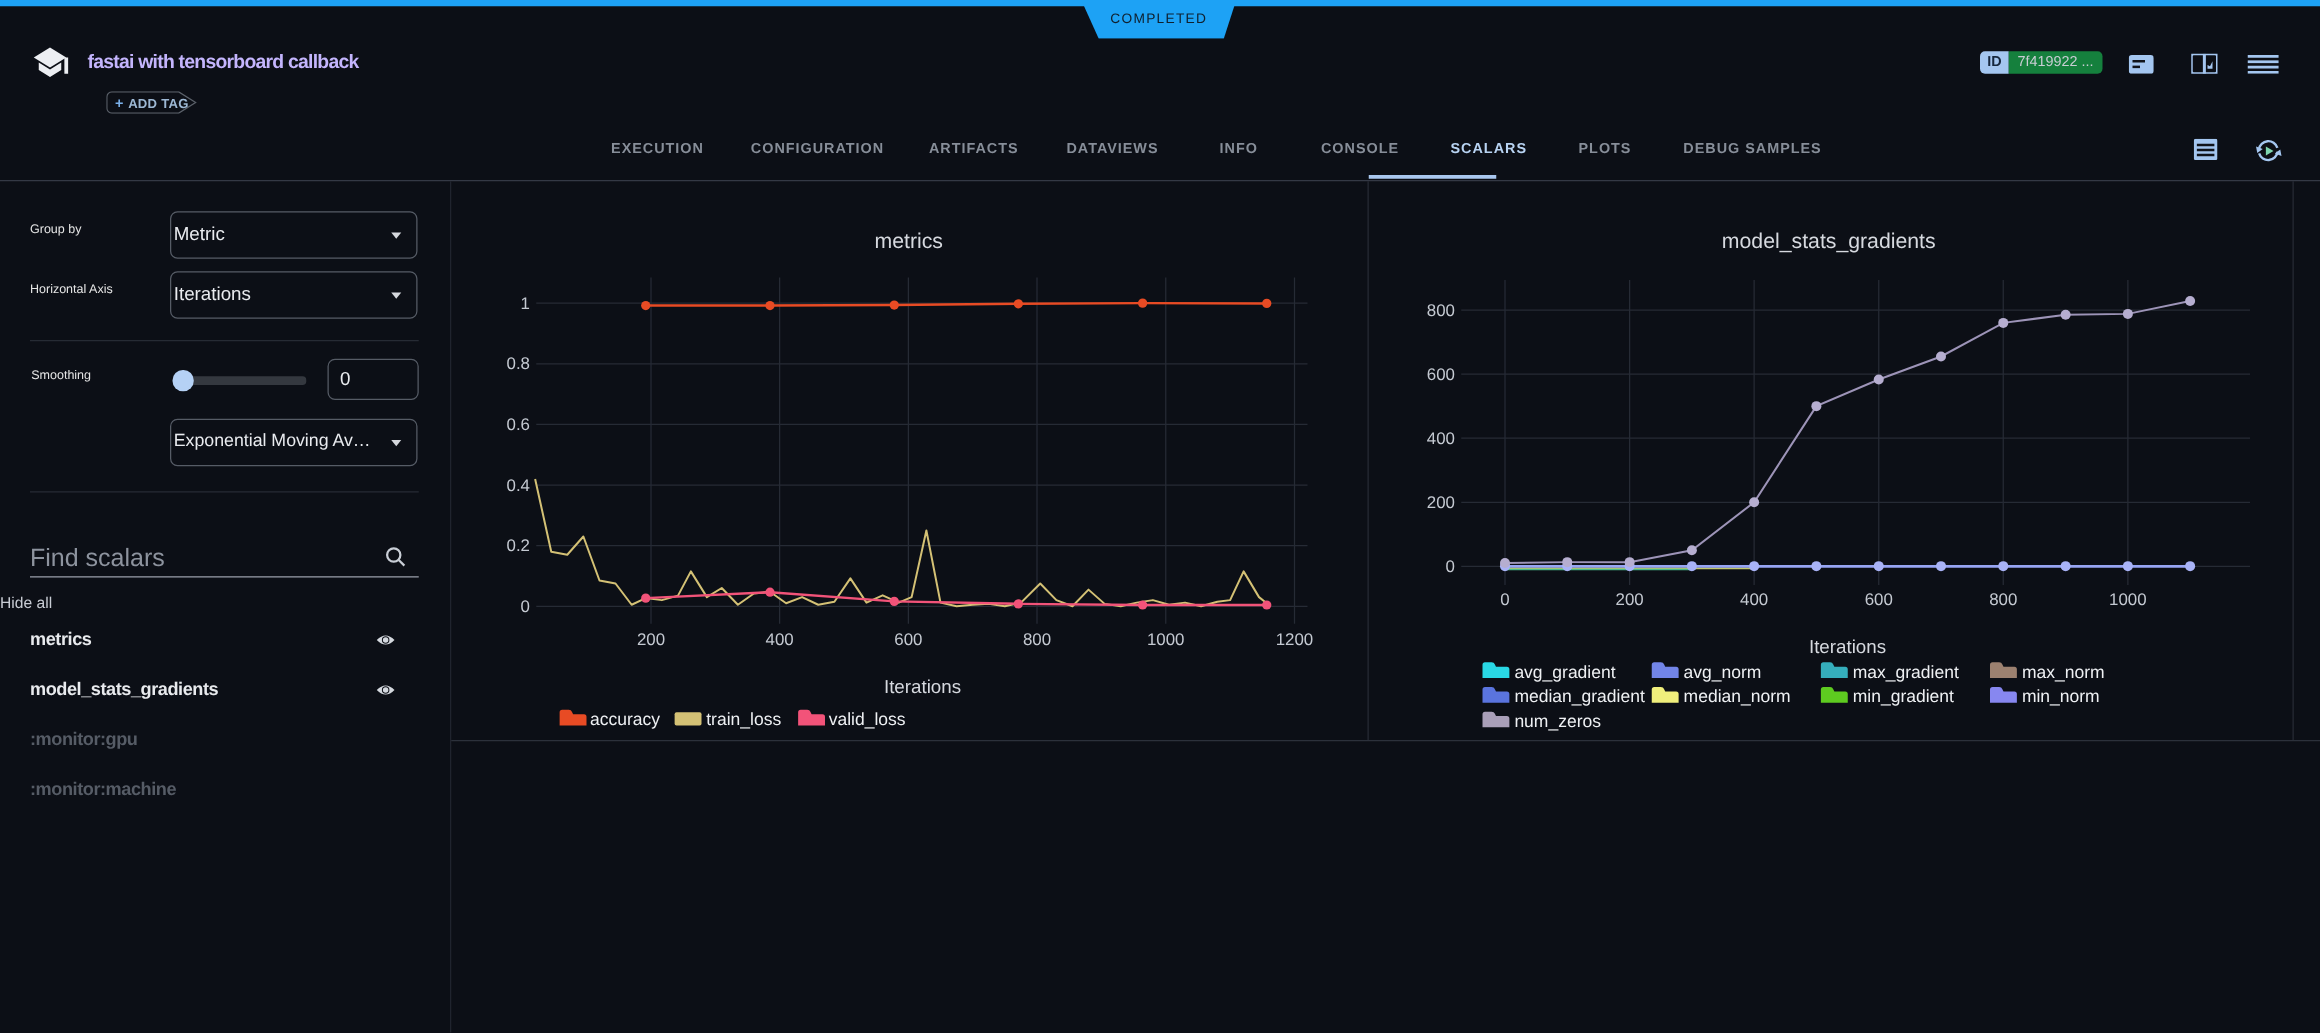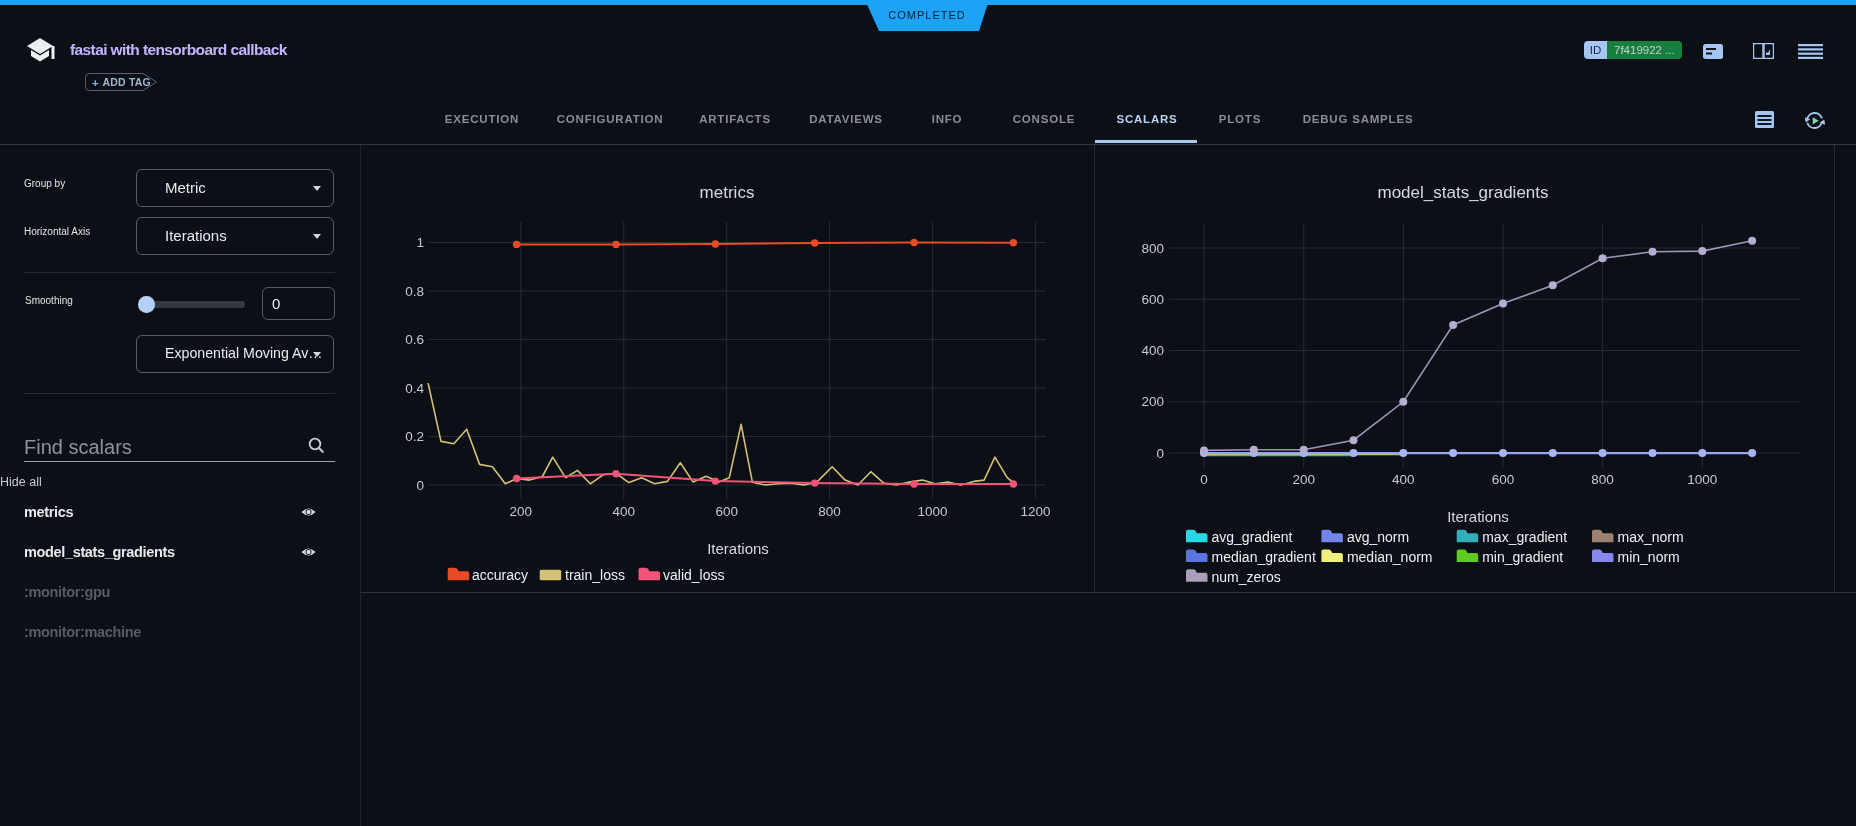--- a/index.html
+++ b/index.html
@@ -6,31 +6,31 @@
   html,body { width:1856px; height:826px; background:#0c0f16; overflow:hidden;
     font-family:"Liberation Sans", sans-serif; }
   .abs { position:absolute; }
   #topbar { left:0; top:0; width:1856px; height:5px; background:#1da2f5; }
   #ribbon { left:865px; top:0; width:124px; height:31px; background:#1da2f5;
     clip-path:polygon(0 0,124px 0,114px 31px,14px 31px); }
   #ribbon span { position:absolute; left:0; top:9px; width:124px; text-align:center;
     font-size:11px; font-weight:normal; letter-spacing:1px; color:#10202e; }
   #title { left:70px; top:41px; font-size:15.5px; font-weight:bold; letter-spacing:-0.6px; color:#c4b5fd; }
   .tab { position:absolute; top:113px; font-size:11.5px; font-weight:bold;
-    letter-spacing:.8px; color:#878e99; transform:translateX(-50%); white-space:nowrap; }
+    letter-spacing:.8px; color:#878e99; transform:translateX(-50%); white-space:nowrap;margin-left:44px; }
   .tab.active { color:#b8d3f2; }
   #tabline { left:1095px; top:140px; width:102px; height:3px; background:#a9c7ef; }
   #tabborder { left:0; top:144px; width:1856px; height:1px; background:#343945; }
   #sideborder { left:360px; top:145px; width:1px; height:681px; background:#20242e; }
   #chartdivider { left:1094px; top:145px; width:1px; height:447px; background:#262b35; }
   #rightborder { left:1834px; top:145px; width:1px; height:447px; background:#262b35; }
   #chartbottom { left:361px; top:592px; width:1495px; height:1px; background:#2c313b; }
   .label { position:absolute; color:#e5e5e5; font-size:10px; }
   .dd { position:absolute; left:136px; width:198px; height:37.5px; border:1px solid #565c66;
-    border-radius:6px; color:#e9ebef; font-size:15px; line-height:35.5px; padding-left:28px; }
+    border-radius:6px; color:#e9ebef; font-size:15px; line-height:35.5px; padding-left:2px; }
   .caret { position:absolute; right:12px; top:16px; width:0; height:0;
     border-left:4.5px solid transparent; border-right:4.5px solid transparent;
     border-top:5.5px solid #d5d8dd; }
   .divider { position:absolute; left:24px; width:311px; height:1px; background:#262b34; }
   #smoothtrack { left:140px; top:301px; width:105px; height:6.5px; border-radius:3px; background:#34383f; }
   #smooththumb { left:138px; top:296px; width:16.5px; height:16.5px; border-radius:50%;
     background:#b5d1f5; }
   #smoothinput { left:262px; top:287px; width:73px; height:33px; border:1px solid #565c66;
     border-radius:6px; color:#e9ebef; font-size:15px; line-height:31px; padding-left:9px; }
   #findscalars { left:24px; top:436px; font-size:20px; color:#8d939e; }
@@ -53,21 +53,21 @@
   <rect x="25.5" y="9" width="3" height="13" fill="#eceef2"></rect>
 </svg>
 <div class="abs" id="title">fastai with tensorboard callback</div>
 
 <svg class="abs" style="left:85px;top:73px" width="73" height="18" viewBox="0 0 73 18">
   <path d="M4.5 0.5 H58 L71.5 9 L58 17.5 H4.5 A4 4 0 0 1 0.5 13.5 V4.5 A4 4 0 0 1 4.5 0.5 Z" fill="none" stroke="#5a6069" stroke-width="1"></path>
   <text x="7" y="13.5" font-size="11.5" font-weight="bold" fill="#7ab0ea">+</text>
   <text x="17.5" y="13" font-size="10.5" font-weight="bold" letter-spacing="0.2" fill="#9db8d4">ADD TAG</text>
 </svg>
 
-<div class="abs" style="left:1584px;top:41px;width:23px;height:18px;background:#a4c6f0;border-radius:4px 0 0 4px;color:#16273d;font-size:11.5px;font-weight:normal;text-align:center;line-height:18px;">ID</div>
+<div class="abs" style="left:1584px;top:41px;width:23px;height:18px;background:#a4c6f0;border-radius:4px 0 0 4px;color:#16273d;font-size:11.5px;font-weight:bold;text-align:center;line-height:18px;">ID</div>
 <div class="abs" style="left:1607px;top:41px;width:75px;height:18px;background:#15803d;border-radius:0 4px 4px 0;color:#c9cdd4;font-size:11.5px;line-height:18px;padding-left:7px;">7f419922 ...</div>
 
 <svg class="abs" style="left:1703px;top:44px" width="20" height="15" viewBox="0 0 20 15">
   <rect x="0" y="0" width="20" height="15" rx="2.5" fill="#a4c6f0"></rect>
   <rect x="3" y="4" width="10" height="2" fill="#11141b"></rect>
   <rect x="3" y="8.5" width="6" height="2" fill="#11141b"></rect>
 </svg>
 <svg class="abs" style="left:1753px;top:43px" width="21" height="16" viewBox="0 0 21 16">
   <rect x="0" y="0" width="21" height="16" rx="2" fill="none" stroke="#a4c6f0" stroke-width="2.4"></rect>
   <rect x="9.3" y="0" width="2.4" height="16" fill="#a4c6f0"></rect>

